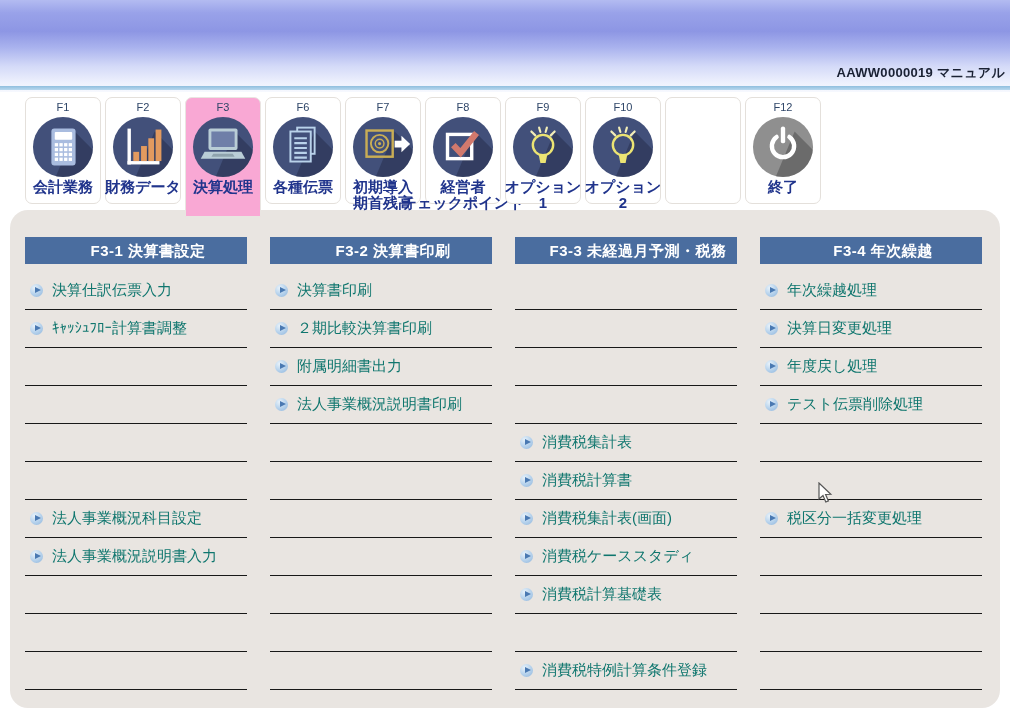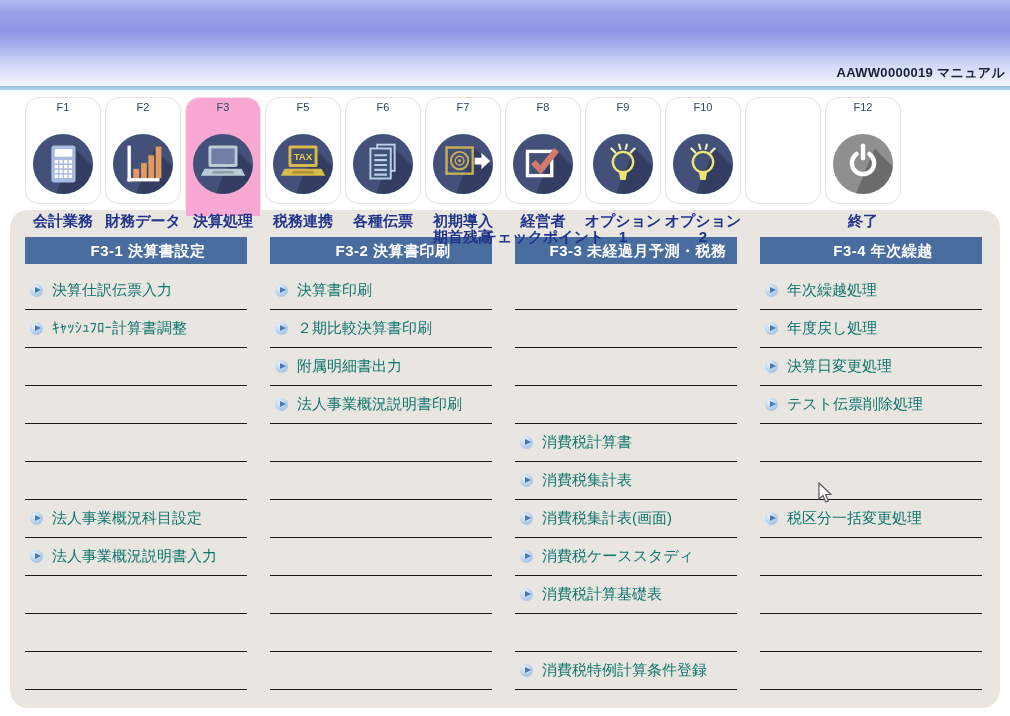--- a/index.html
+++ b/index.html
@@ -22,24 +22,24 @@
     position:absolute;left:0;top:86px;width:1010px;height:4px;
     background:linear-gradient(180deg,#8fbede,#b9d8ee);
   }
   
   .tabstrip{
     position:absolute;left:25px;top:97px;width:960px;height:120px;
     display:flex;gap:4px;z-index:3;
   }
   .tab{
     width:76px;height:107px;flex:0 0 76px;
-    background:#ffffff;border:1px solid #e4e0db;border-radius:14px;
+    background:#ffffff;border:1px solid #e4e0db;border-radius:7px;
     box-sizing:border-box;
     display:flex;flex-direction:column;align-items:center;
-    cursor:pointer;position:relative;gap:17px;
+    cursor:pointer;position:relative;
   }
   .tab.selected{
     background:#f9a8d4;border-color:#e9e5e1;height:120px;
     border-bottom-left-radius:0;border-bottom-right-radius:0;
   }
   .tab.empty{cursor:default;}
   .tab .fkey{
     margin-top:3px;font-size:11px;color:#2f4668;line-height:13px;height:13px;
   }
   .tab .ticon{width:62px;height:62px;margin-top:2px;}
@@ -161,42 +161,20 @@
             <rect x="20" y="16" width="24" height="16" fill="#6f7fa8"></rect>
             <path d="M13 37 L51 37 L55 44 L9 44 Z" fill="#b9cdd6"></path>
             <path d="M22 39 L42 39 L44 42 L20 42 Z" fill="#8fa3ad"></path>
           </g>
         </svg></div>
       <div class="tlabel">
         <div>決算処理</div>
       </div>
     </div>
     <div class="tab">
-      <div class="fkey">F5</div>
-      <div class="ticon"><svg width="62" height="62" viewBox="0 0 64 64">
-          <defs>
-            <clipPath id="cp4">
-              <circle cx="32" cy="32" r="31"></circle>
-            </clipPath>
-          </defs>
-          <circle cx="32" cy="32" r="31" fill="#42507a"></circle>
-          <g clip-path="url(#cp4)">
-            <polygon points="44,16 64,36 64,64 24,64" fill="rgba(16,21,40,0.30)"></polygon>
-            <rect x="17" y="13" width="30" height="22" rx="2" fill="#d9b94a"></rect>
-            <rect x="20" y="16" width="24" height="16" fill="#3f4d6e"></rect>
-            <text x="32" y="28" font-size="10" font-weight="bold" fill="#e8c84e" text-anchor="middle" font-family="Liberation Sans,sans-serif">TAX</text>
-            <path d="M13 37 L51 37 L55 44 L9 44 Z" fill="#d9b94a"></path>
-            <path d="M22 39 L42 39 L44 42 L20 42 Z" fill="#b59434"></path>
-          </g>
-        </svg></div>
-      <div class="tlabel">
-        <div>税務連携</div>
-      </div>
-    </div>
-    <div class="tab">
       <div class="fkey">F6</div>
       <div class="ticon"><svg width="62" height="62" viewBox="0 0 64 64">
           <defs>
             <clipPath id="cp5">
               <circle cx="32" cy="32" r="31"></circle>
             </clipPath>
           </defs>
           <circle cx="32" cy="32" r="31" fill="#42507a"></circle>
           <g clip-path="url(#cp5)">
             <polygon points="44,16 64,36 64,64 24,64" fill="rgba(16,21,40,0.30)"></polygon>
@@ -390,25 +368,25 @@
     </div>
     <div class="menu-col" style="left: 505px;">
       <div class="col-header">F3-3 未経過月予測・税務</div>
       <div class="menu-rows">
         <div class="menu-row"></div>
         <div class="menu-row"></div>
         <div class="menu-row"></div>
         <div class="menu-row"></div>
         <div class="menu-row filled">
           <span class="arrow-ball"></span>
+          <span class="item-label">消費税集計表</span>
+        </div>
+        <div class="menu-row filled">
+          <span class="arrow-ball"></span>
           <span class="item-label">消費税計算書</span>
-        </div>
-        <div class="menu-row filled">
-          <span class="arrow-ball"></span>
-          <span class="item-label">消費税集計表</span>
         </div>
         <div class="menu-row filled">
           <span class="arrow-ball"></span>
           <span class="item-label">消費税集計表(画面)</span>
         </div>
         <div class="menu-row filled">
           <span class="arrow-ball"></span>
           <span class="item-label">消費税ケーススタディ</span>
         </div>
         <div class="menu-row filled">
@@ -424,25 +402,25 @@
     </div>
     <div class="menu-col" style="left: 750px;">
       <div class="col-header">F3-4 年次繰越</div>
       <div class="menu-rows">
         <div class="menu-row filled">
           <span class="arrow-ball"></span>
           <span class="item-label">年次繰越処理</span>
         </div>
         <div class="menu-row filled">
           <span class="arrow-ball"></span>
+          <span class="item-label">決算日変更処理</span>
+        </div>
+        <div class="menu-row filled">
+          <span class="arrow-ball"></span>
           <span class="item-label">年度戻し処理</span>
-        </div>
-        <div class="menu-row filled">
-          <span class="arrow-ball"></span>
-          <span class="item-label">決算日変更処理</span>
         </div>
         <div class="menu-row filled">
           <span class="arrow-ball"></span>
           <span class="item-label">テスト伝票削除処理</span>
         </div>
         <div class="menu-row"></div>
         <div class="menu-row"></div>
         <div class="menu-row filled">
           <span class="arrow-ball"></span>
           <span class="item-label">税区分一括変更処理</span>

